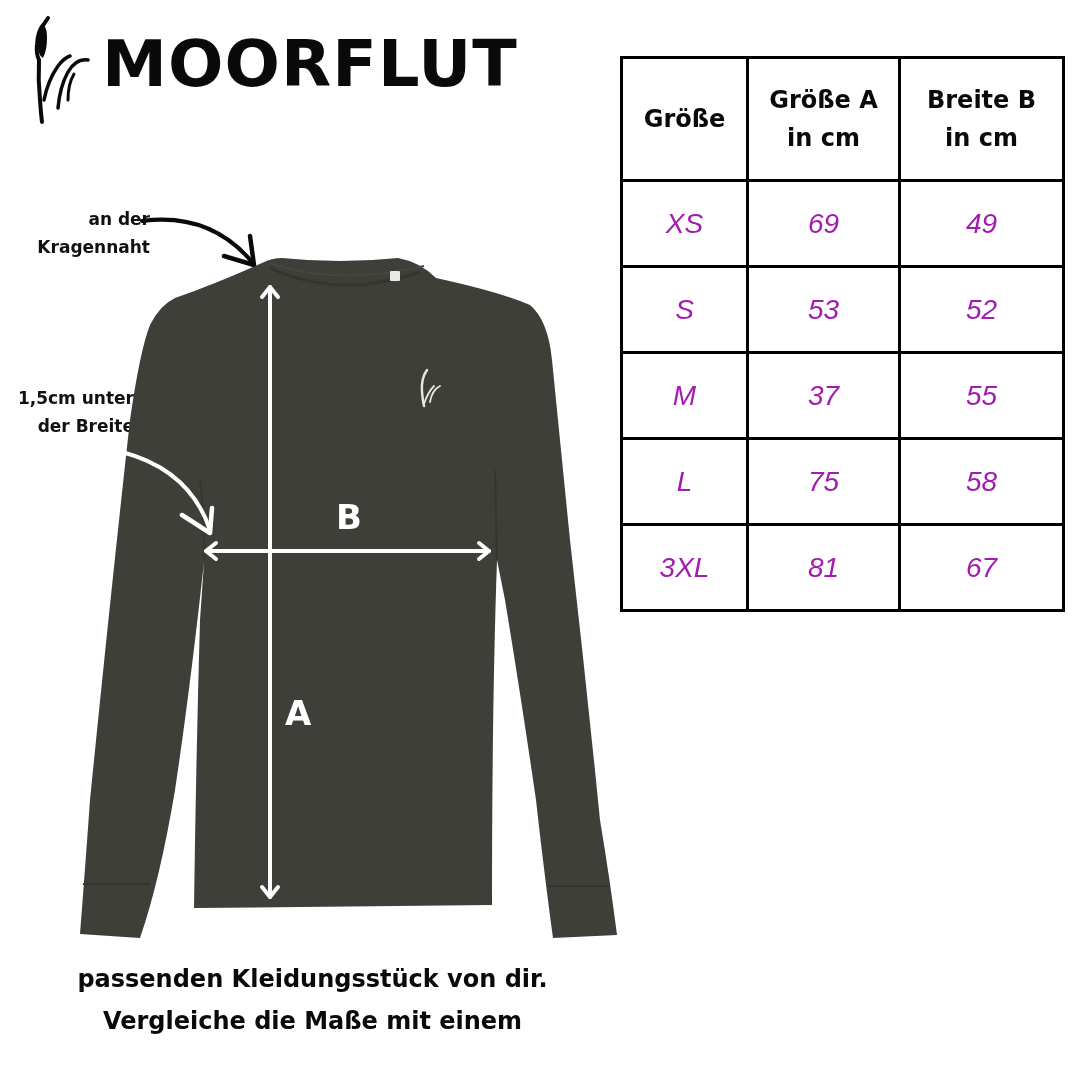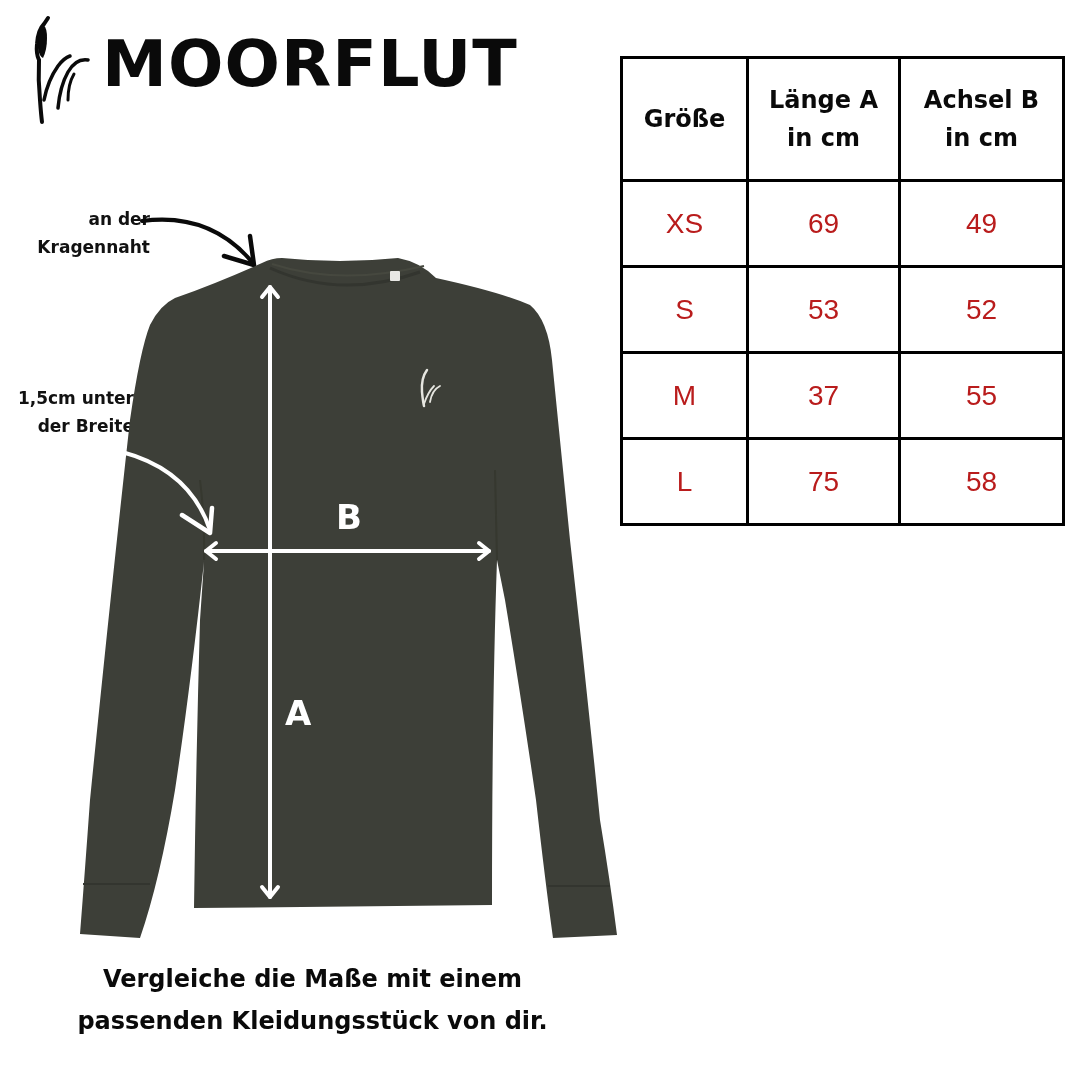--- a/index.html
+++ b/index.html
@@ -22,21 +22,21 @@
   .label-b { left: 336px; top: 500px; }
   .label-a { left: 285px; top: 696px; }
 
   
   .caption { position: absolute; left: 30px; top: 958px; width: 565px; text-align: center; font-family: "DejaVu Sans", sans-serif; font-weight: bold; font-size: 24px; line-height: 42px; color: #0a0a0a; }
 
   
   .size-table { position: absolute; left: 620px; top: 56px; border-collapse: collapse; }
   .size-table th, .size-table td { border: 3px solid #000; text-align: center; vertical-align: middle; padding: 0; }
   .size-table th { font-family: "DejaVu Sans", sans-serif; font-weight: bold; font-size: 24px; line-height: 38px; color: #0a0a0a; height: 120px; }
-  .size-table td { font-family: "Liberation Sans", sans-serif; font-size: 28px; color: #b91c1c; height: 83px; }
+  .size-table td { font-family: "Liberation Sans", sans-serif; font-size: 28px; color: #a21caf; height: 83px; font-style: italic; }
   .size-table col.c1 { width: 126px; }
   .size-table col.c2 { width: 152px; }
   .size-table col.c3 { width: 164px; }
 </style>
 </head>
 <body>
 
 <div class="logo">
   <svg class="mark" viewBox="0 0 60 118">
     <path d="M18 8 L14 14 Q8 20 7 34 Q6 44 9 50 Q8 70 10 90 Q11 104 12 112" fill="none" stroke="#0a0a0a" stroke-width="4" stroke-linecap="round"></path>
@@ -124,41 +124,41 @@
       <line x1="206" y1="551" x2="489" y2="551" stroke-width="4"></line>
       <path d="M216 543 L206 551 L216 559" stroke-width="4"></path>
       <path d="M479 543 L489 551 L479 559" stroke-width="4"></path>
     </g>
   </svg>
   <div class="dim-label label-b">B</div>
   <div class="dim-label label-a">A</div>
 </div>
 
 <div class="caption">
+  <div>passenden Kleidungsstück von dir.</div>
   <div>Vergleiche die Maße mit einem</div>
-  <div>passenden Kleidungsstück von dir.</div>
 </div>
 
 <table class="size-table">
   <colgroup>
       <col class="c1">
       <col class="c2">
       <col class="c3">
     </colgroup>
   <thead>
     <tr>
       <th>
         <div>Größe</div>
       </th>
       <th>
-        <div>Länge A</div>
+        <div>Größe A</div>
         <div>in cm</div>
       </th>
       <th>
-        <div>Achsel B</div>
+        <div>Breite B</div>
         <div>in cm</div>
       </th>
     </tr>
   </thead>
   <tbody>
     <tr>
       <td>XS</td>
       <td>69</td>
       <td>49</td>
     </tr>
@@ -170,14 +170,19 @@
     <tr>
       <td>M</td>
       <td>37</td>
       <td>55</td>
     </tr>
     <tr>
       <td>L</td>
       <td>75</td>
       <td>58</td>
     </tr>
+    <tr>
+      <td>3XL</td>
+      <td>81</td>
+      <td>67</td>
+    </tr>
   </tbody>
 </table>
 
 </body></html>

